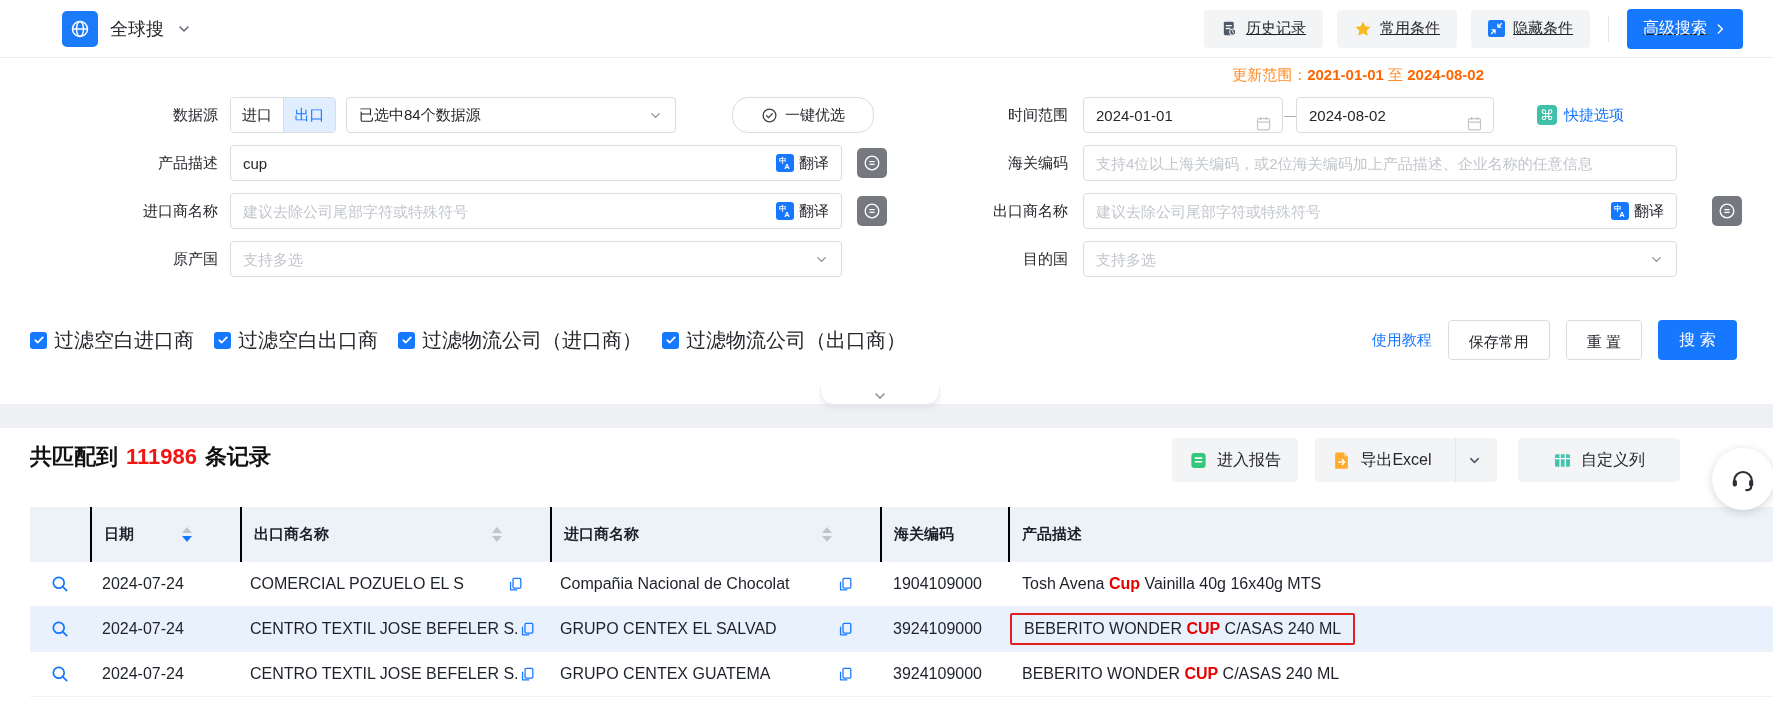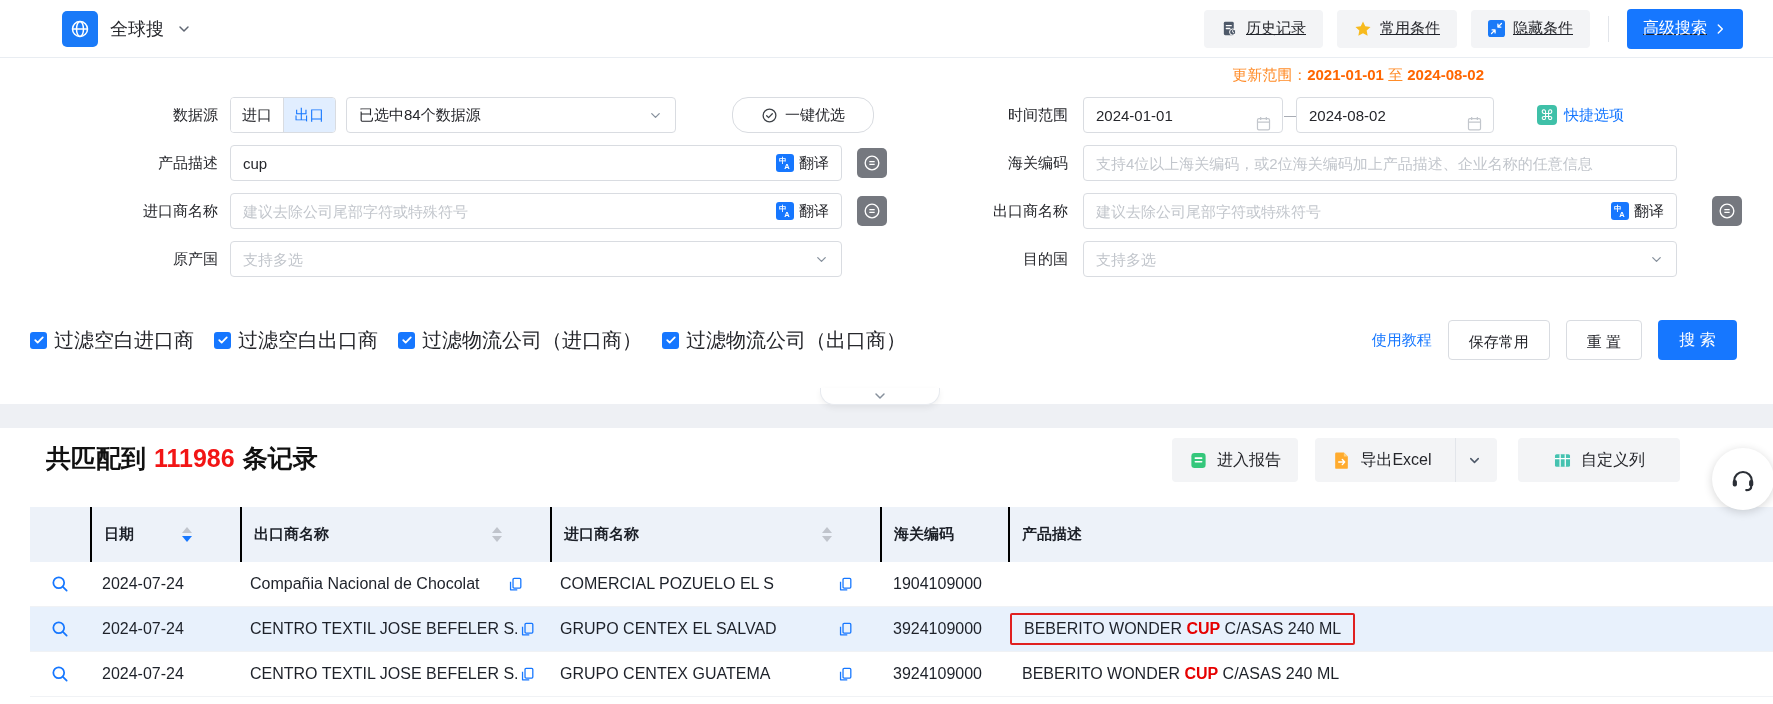--- a/index.html
+++ b/index.html
@@ -72,21 +72,21 @@
   .ghost-btn { height:40px; padding:12px 20px; background:#fff; border:1px solid #d9dce1; border-radius:4px; font-size:15px; color:#25262b; cursor:pointer; }
   .search-btn { height:40px; width:79px; font-size:16px; }
 
   .collapse-handle { position:absolute; left:820px; bottom:-1px; width:120px; height:17px; background:#fff;
                      border:1px solid #e7eaef; border-top:none; border-radius:0 0 14px 14px;
                      box-shadow:0 3px 6px rgba(0,0,0,.06); display:flex; align-items:center; justify-content:center;
                      color:#86909c; cursor:pointer; }
 
   
   .panel-results { position:absolute; top:428px; left:0; width:1773px; height:276px; background:#fff; }
-  .summary { position:absolute; left:30px; top:14px; font-size:25px; font-weight:bold; color:#111;margin-left:16px; }
+  .summary { position:absolute; left:30px; top:14px; font-size:22px; font-weight:bold; color:#111; }
   .summary .count { color:#f21515; margin:0 8px; }
   .res-toolbar-btn { position:absolute; top:10px; height:44px; background:#f3f4f6; border:none; border-radius:4px;
                      display:flex; align-items:center; justify-content:center; gap:9px; font-size:16px; color:#25262b; cursor:pointer; }
   .btn-report { left:1172px; width:126px; }
   .btn-export { left:1315px; width:182px; padding:0; }
   .export-main { display:flex; align-items:center; gap:9px; padding:0 14px; height:100%; }
   .export-caret { width:39px; height:100%; border-left:1px solid #e2e5ea; display:flex; align-items:center; justify-content:center; color:#4e5969; }
   .btn-columns { left:1518px; width:162px; }
 
   .float-headset { position:absolute; left:1712px; top:448px; width:62px; height:62px; border-radius:50%;
@@ -451,38 +451,41 @@
 
     <div class="tr tbody-row">
       <div class="td td-find">
         <svg width="20" height="20" viewBox="0 0 24 24" fill="none" stroke="#1677ff" stroke-width="2.1" stroke-linecap="round">
             <circle cx="10.5" cy="10.5" r="6.5"></circle>
             <path d="M15.5 15.5L20 20"></path>
           </svg>
       </div>
       <div class="td td-date">2024-07-24</div>
       <div class="td td-name">
+        <span>COMERCIAL POZUELO EL S</span>
+        <span class="copy-ic">
+            <svg width="17" height="17" viewBox="0 0 24 24" fill="none" stroke="#1677ff" stroke-width="1.8" stroke-linejoin="round">
+              <rect x="8.5" y="3.5" width="11" height="13.5" rx="1.5"></rect>
+              <path d="M5 8v11.5h9.5"></path>
+            </svg>
+          </span>
+      </div>
+      <div class="td td-name">
         <span>Compañia Nacional de Chocolat</span>
         <span class="copy-ic">
             <svg width="17" height="17" viewBox="0 0 24 24" fill="none" stroke="#1677ff" stroke-width="1.8" stroke-linejoin="round">
               <rect x="8.5" y="3.5" width="11" height="13.5" rx="1.5"></rect>
               <path d="M5 8v11.5h9.5"></path>
             </svg>
           </span>
       </div>
-      <div class="td td-name">
-        <span>COMERCIAL POZUELO EL S</span>
-        <span class="copy-ic">
-            <svg width="17" height="17" viewBox="0 0 24 24" fill="none" stroke="#1677ff" stroke-width="1.8" stroke-linejoin="round">
-              <rect x="8.5" y="3.5" width="11" height="13.5" rx="1.5"></rect>
-              <path d="M5 8v11.5h9.5"></path>
-            </svg>
-          </span>
-      </div>
       <div class="td td-hs">1904109000</div>
+      <div class="td td-desc">
+        <span><span>Tosh Avena </span><span class="kw">Cup</span><span> Vainilla 40g 16x40g MTS</span></span>
+      </div>
     </div>
 
     <div class="tr tbody-row hl">
       <div class="td td-find">
         <svg width="20" height="20" viewBox="0 0 24 24" fill="none" stroke="#1677ff" stroke-width="2.1" stroke-linecap="round">
             <circle cx="10.5" cy="10.5" r="6.5"></circle>
             <path d="M15.5 15.5L20 20"></path>
           </svg>
       </div>
       <div class="td td-date">2024-07-24</div>

